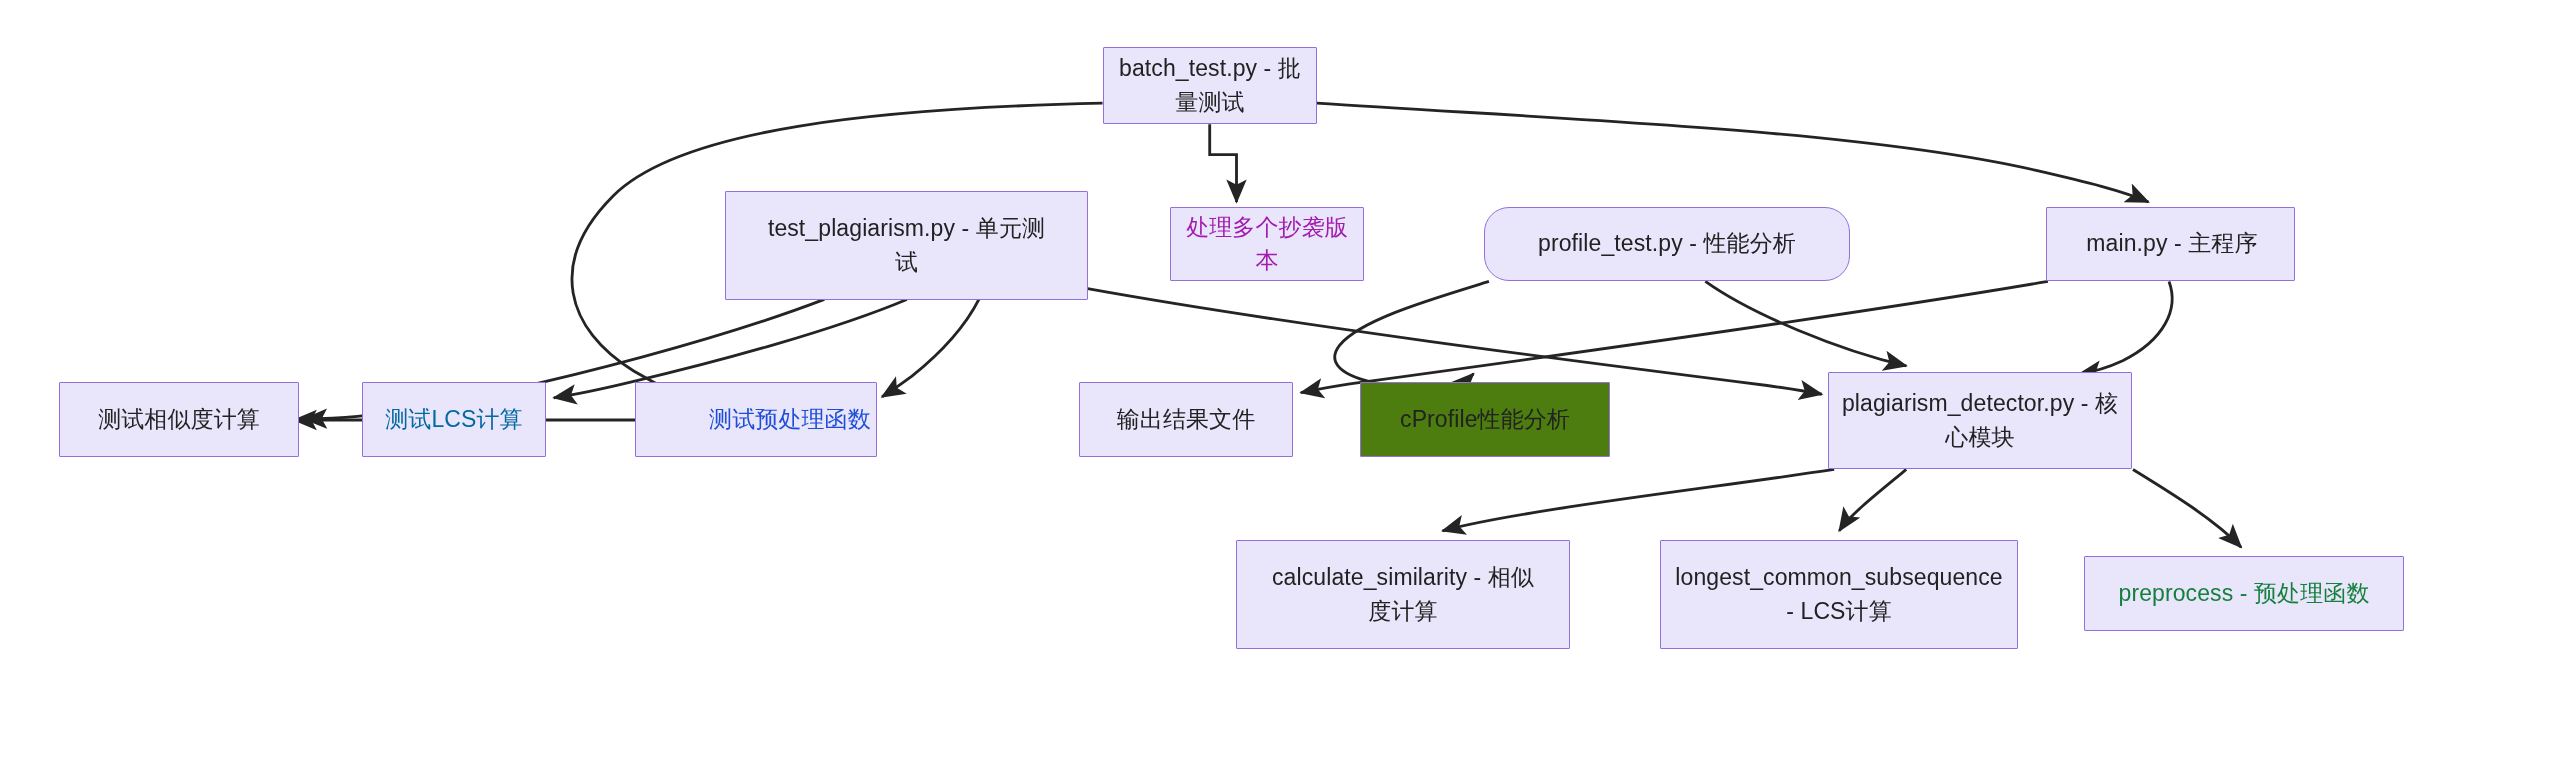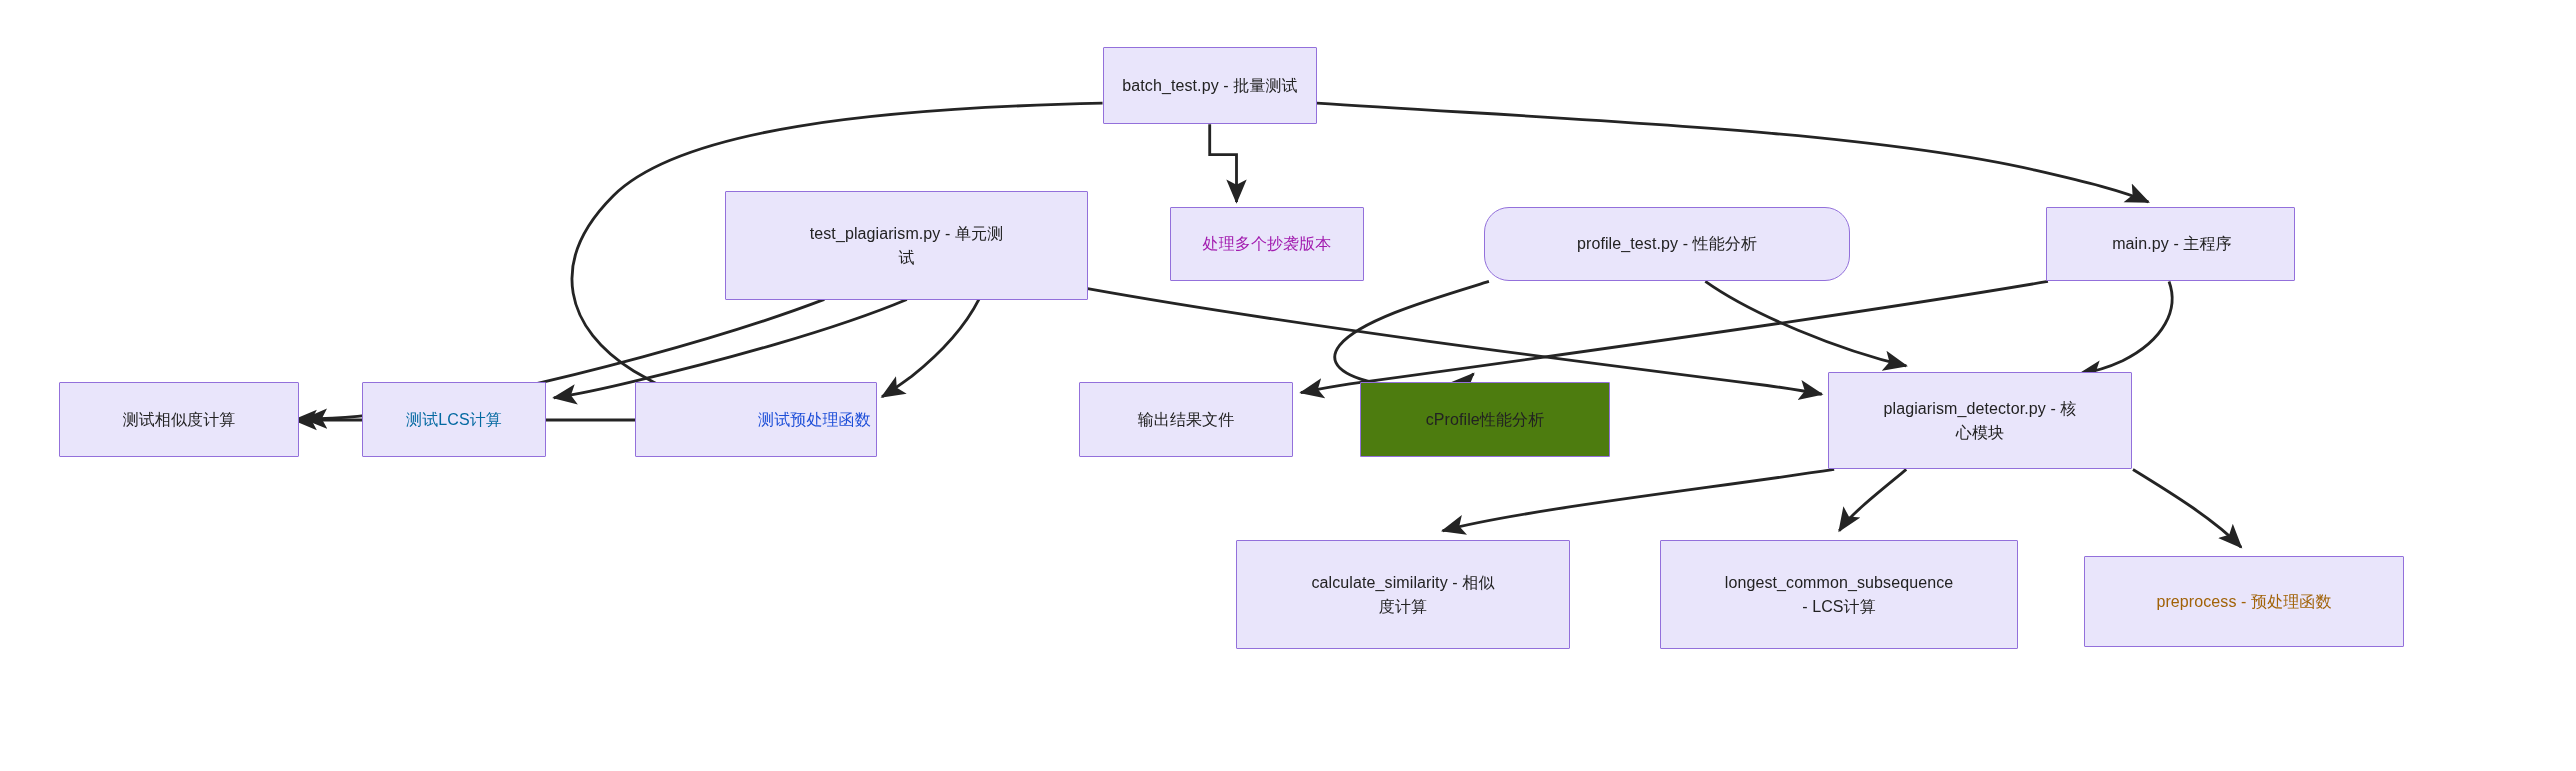--- a/index.html
+++ b/index.html
@@ -30,21 +30,21 @@
     position: absolute;
     box-sizing: border-box;
     background: #E9E5FB;
     border: 1.5px solid #9370DB;
     border-radius: 1px;
     display: flex;
     align-items: center;
     justify-content: center;
     text-align: center;
     color: #222222;
-    font-size: 16px;
+    font-size: 23px;
     line-height: 1.45;
     letter-spacing: 0.1px;
     white-space: pre-line;
     padding: 2.1px 5.2px;
   }
   .node .node-label {
     display: block;
     width: 100%;
   }
   .node.overflow .node-label {
@@ -109,17 +109,17 @@
       <div class="node" style="left: 362px; top: 382px; width: 184px; height: 75px; background: rgb(233, 229, 251); border-color: rgb(147, 112, 219); color: #0369a1;"><span class="node-label">测试LCS计算</span></div>
       <div class="node" style="left: 635px; top: 382px; width: 242px; height: 75px; background: rgb(233, 229, 251); border-color: rgb(147, 112, 219); color: #1d4ed8; text-align: right;"><span class="node-label">测试预处理函数</span></div>
       <div class="node" style="left: 1079px; top: 382px; width: 214px; height: 75px; background: rgb(233, 229, 251); border-color: rgb(147, 112, 219); color: rgb(34, 34, 34);"><span class="node-label">输出结果文件</span></div>
       <div class="node" style="left: 1360px; top: 382px; width: 250px; height: 75px; background: #4d7c0f; border-color: rgb(147, 112, 219); color: rgb(34, 34, 34);"><span class="node-label">cProfile性能分析</span></div>
       <div class="node" style="left: 1828px; top: 372px; width: 304px; height: 97px; background: rgb(233, 229, 251); border-color: rgb(147, 112, 219); color: rgb(34, 34, 34);"><span class="node-label">plagiarism_detector.py - 核
 心模块</span></div>
       <div class="node" style="left: 1236px; top: 540px; width: 334px; height: 109px; background: rgb(233, 229, 251); border-color: rgb(147, 112, 219); color: rgb(34, 34, 34);"><span class="node-label">calculate_similarity - 相似
 度计算</span></div>
       <div class="node overflow" style="left: 1660px; top: 540px; width: 358px; height: 109px; background: rgb(233, 229, 251); border-color: rgb(147, 112, 219); color: rgb(34, 34, 34);"><span class="node-label">longest_common_subsequence
 - LCS计算</span></div>
-      <div class="node" style="left: 2084px; top: 556px; width: 320px; height: 91px; background: rgb(233, 229, 251); border-color: rgb(147, 112, 219); color: #a16207;"><span class="node-label">preprocess - 预处理函数</span></div>
+      <div class="node" style="left: 2084px; top: 556px; width: 320px; height: 75px; background: rgb(233, 229, 251); border-color: rgb(147, 112, 219); color: #15803d;"><span class="node-label">preprocess - 预处理函数</span></div>
     </div>
 
 </div>
 
 
 </body></html>

